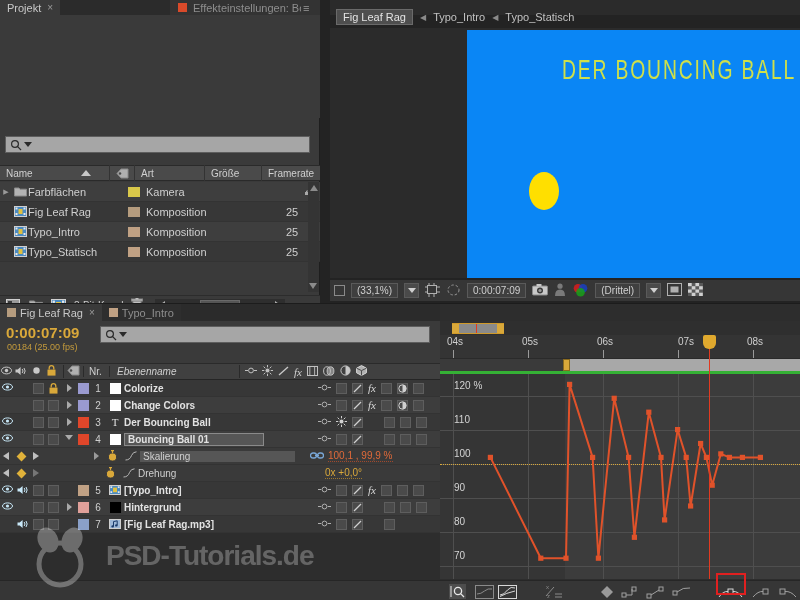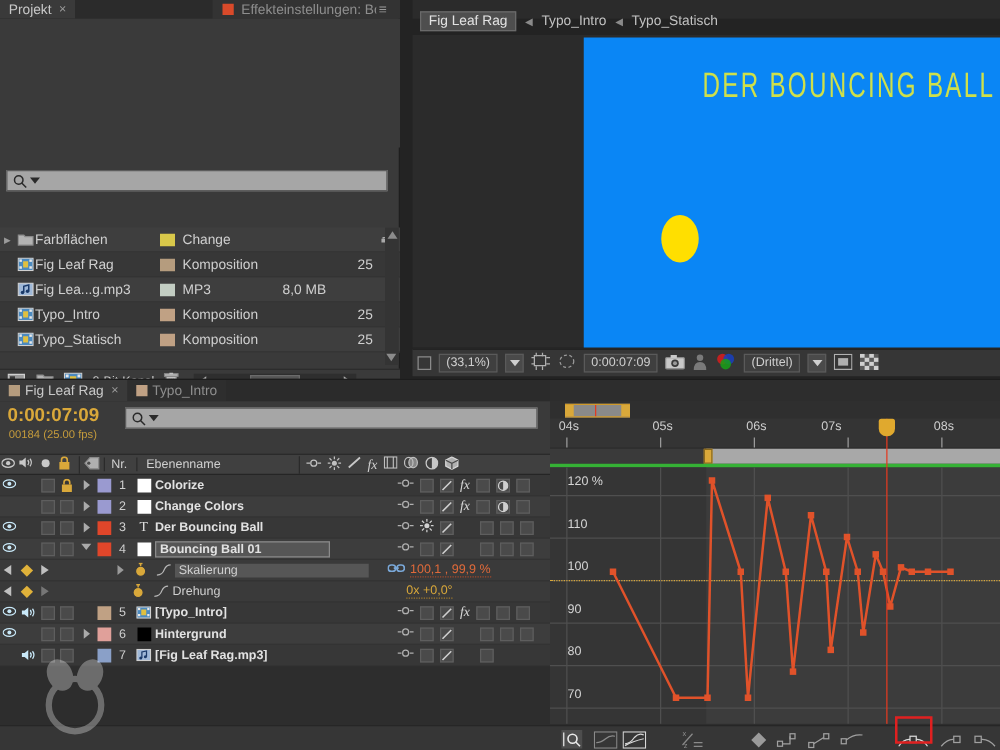--- a/index.html
+++ b/index.html
@@ -150,32 +150,53 @@
   <div id="project-thumb-area"></div>
 
   <div id="project-search">
     <svg width="12" height="12" viewBox="0 0 12 12">
         <circle cx="5" cy="5" r="3.4" fill="none" stroke="#2a2a2a" stroke-width="1.2"></circle>
         <line x1="7.4" y1="7.4" x2="11" y2="11" stroke="#2a2a2a" stroke-width="1.2"></line>
       </svg>
     <span class="caret-dn"></span>
   </div>
 
+  <div id="proj-cols">
+    <div class="pcol" style="width:110px;">
+      <span>Name</span>
+      <span style="position:absolute;right:18px;width:0;height:0;border-left:5px solid transparent;border-right:5px solid transparent;border-bottom:6px solid #c8c8c8;"></span>
+    </div>
+    <div class="pcol" style="width:25px;justify-content:center;padding:0;">
+      <svg width="13" height="11" viewBox="0 0 13 11">
+          <path d="M1 5.5 L5 1 L12 1 L12 10 L5 10 Z" fill="#b0b0b0" stroke="#8a8a8a"></path>
+          <circle cx="4" cy="5.5" r="1.3" fill="#4a4a4a"></circle>
+        </svg>
+    </div>
+    <div class="pcol" style="width:70px;">
+        <span>Art</span>
+      </div>
+    <div class="pcol" style="width:57px;">
+        <span>Größe</span>
+      </div>
+    <div class="pcol" style="width:58px;border-right:none;">
+        <span>Framerate</span>
+      </div>
+  </div>
 
   <div id="proj-list">
     <div class="prow">
       <span class="disc">▶</span>
       <span class="ficon">
           <svg width="13" height="11" viewBox="0 0 13 11">
             <path d="M0.5 2 L0.5 10 L12.5 10 L12.5 3.2 L6 3.2 L5 2 Z" fill="#b3b3b3" stroke="#8a8a8a"></path>
           </svg>
         </span>
       <span class="pname">Farbflächen</span>
       <span class="clabel" style="background:#d9c84a"></span>
-      <span class="ptype">Change</span>
+      <span class="ptype">Kamera</span>
       <span class="psize"></span>
       <span class="prate"></span>
       <span style="position:absolute;right:4px;"><svg width="11" height="10" viewBox="0 0 11 10">
             <rect x="4" y="0" width="3" height="3" fill="#a9a9a9"></rect>
             <rect x="0" y="6" width="3" height="3" fill="#a9a9a9"></rect>
             <rect x="8" y="6" width="3" height="3" fill="#a9a9a9"></rect>
             <path d="M5.5 3 v2 M1.5 6 v-1 h8 v1" stroke="#a9a9a9" fill="none"></path>
           </svg></span>
     </div>
 
@@ -191,36 +212,20 @@
             <rect x="4.5" y="3" width="4" height="5" fill="#e0c040"></rect>
           </svg>
         </span>
       <span class="pname">Fig Leaf Rag</span>
       <span class="clabel" style="background:#b59c7e"></span>
       <span class="ptype">Komposition</span>
       <span class="psize"></span>
       <span class="prate">25</span>
     </div>
 
-    <div class="prow">
-      <span class="disc"></span>
-      <span class="ficon">
-          <svg width="13" height="11" viewBox="0 0 13 11">
-            <rect x="0.5" y="0.5" width="12" height="10" fill="#9fb8d8" stroke="#d0d0d0"></rect>
-            <path d="M5 8 V3 L9 2 V7" stroke="#1a3a6a" fill="none" stroke-width="1.2"></path>
-            <circle cx="4" cy="8" r="1.4" fill="#1a3a6a"></circle>
-            <circle cx="8" cy="7" r="1.4" fill="#1a3a6a"></circle>
-          </svg>
-        </span>
-      <span class="pname">Fig Lea...g.mp3</span>
-      <span class="clabel" style="background:#c2cdc2"></span>
-      <span class="ptype">MP3</span>
-      <span class="psize">8,0 MB</span>
-      <span class="prate"></span>
-    </div>
 
     <div class="prow">
       <span class="disc"></span>
       <span class="ficon">
           <svg width="13" height="11" viewBox="0 0 13 11">
             <rect x="0.5" y="0.5" width="12" height="10" fill="#4b8ac0" stroke="#d0d0d0"></rect>
             <rect x="1.5" y="1.5" width="2" height="2" fill="#e8e8e8"></rect>
             <rect x="1.5" y="7" width="2" height="2" fill="#e8e8e8"></rect>
             <rect x="9.5" y="1.5" width="2" height="2" fill="#e8e8e8"></rect>
             <rect x="9.5" y="7" width="2" height="2" fill="#e8e8e8"></rect>
@@ -401,21 +406,21 @@
         </svg></span>
     <span style="width:17px;text-align:center;"><svg width="9" height="11" viewBox="0 0 9 11">
           <rect x="0.5" y="4.6" width="8" height="6" fill="#d9a83a"></rect>
           <path d="M2.2 4.6 V3 a2.3 2.3 0 0 1 4.6 0 v1.6" fill="none" stroke="#d9a83a" stroke-width="1.3"></path>
         </svg></span>
     <span style="width:20px;text-align:center;border-left:1px solid #2a2a2a;margin-left:3px;"><svg width="13" height="11" viewBox="0 0 13 11">
           <path d="M1 5.5 L5 1 L12 1 L12 10 L5 10 Z" fill="#b0b0b0" stroke="#8a8a8a"></path>
           <circle cx="4" cy="5.5" r="1.3" fill="#4a4a4a"></circle>
         </svg></span>
     <span style="width:26px;border-left:1px solid #2a2a2a;padding-left:5px;">Nr.</span>
-    <span style="width:130px;border-left:1px solid #2a2a2a;padding-left:7px;">Ebenenname</span>
+    <span style="width:130px;border-left:1px solid #2a2a2a;padding-left:7px;font-style:italic;">Ebenenname</span>
     <span style="display:flex;align-items:center;gap:5px;border-left:1px solid #2a2a2a;padding-left:5px;">
       <span><svg width="12" height="9" viewBox="0 0 12 9">
             <path d="M0 4.5 h3 M9 4.5 h3" stroke="#c0c0c0"></path>
             <circle cx="6" cy="4.5" r="2.4" fill="none" stroke="#c0c0c0"></circle>
           </svg></span>
       <span><svg width="11" height="11" viewBox="0 0 11 11">
             <circle cx="5.5" cy="5.5" r="2" fill="#c0c0c0"></circle>
             <path d="M5.5 0 v2.3 M5.5 8.7 v2.3 M0 5.5 h2.3 M8.7 5.5 H11 M1.6 1.6 l1.7 1.7 M7.7 7.7 l1.7 1.7 M9.4 1.6 l-1.7 1.7 M3.3 7.7 l-1.7 1.7" stroke="#c0c0c0"></path>
           </svg></span>
       <span><svg width="11" height="10" viewBox="0 0 11 10">
@@ -829,21 +834,21 @@
       </div>
     </div>
 
     <div id="ruler">
       <span class="tick-label" style="left:7px;">04s</span>
       <span class="tick-line" style="left:13px;"></span>
       <span class="tick-label" style="left:82px;">05s</span>
       <span class="tick-line" style="left:88px;"></span>
       <span class="tick-label" style="left:157px;">06s</span>
       <span class="tick-line" style="left:163px;"></span>
-      <span class="tick-label" style="left:217px;">07s</span>
+      <span class="tick-label" style="left:238px;">07s</span>
       <span class="tick-line" style="left:238px;"></span>
       <span class="tick-label" style="left:307px;">08s</span>
       <span class="tick-line" style="left:313px;"></span>
     </div>
 
     <div id="wa-bar">
       <div id="wa-bar-active" style="left:125px;width:235px;"></div>
       <div class="wa-handle" style="left:123px;"></div>
     </div>
     <div id="green-bar"></div>
@@ -984,13 +989,14 @@
 </div>
 
 <div id="ease-highlight"></div>
 
 <div id="watermark">
   <svg width="72" height="62" viewBox="0 0 72 62" style="position:absolute;left:0;top:4px;">
     <ellipse cx="20" cy="14" rx="10" ry="13" fill="#fff" transform="rotate(-25 20 14)"></ellipse>
     <ellipse cx="44" cy="14" rx="10" ry="13" fill="#fff" transform="rotate(25 44 14)"></ellipse>
     <circle cx="32" cy="38" r="21" fill="none" stroke="#fff" stroke-width="5"></circle>
   </svg>
+  <div id="wm-text">PSD-Tutorials.de</div>
 </div>
 
 </body></html>

